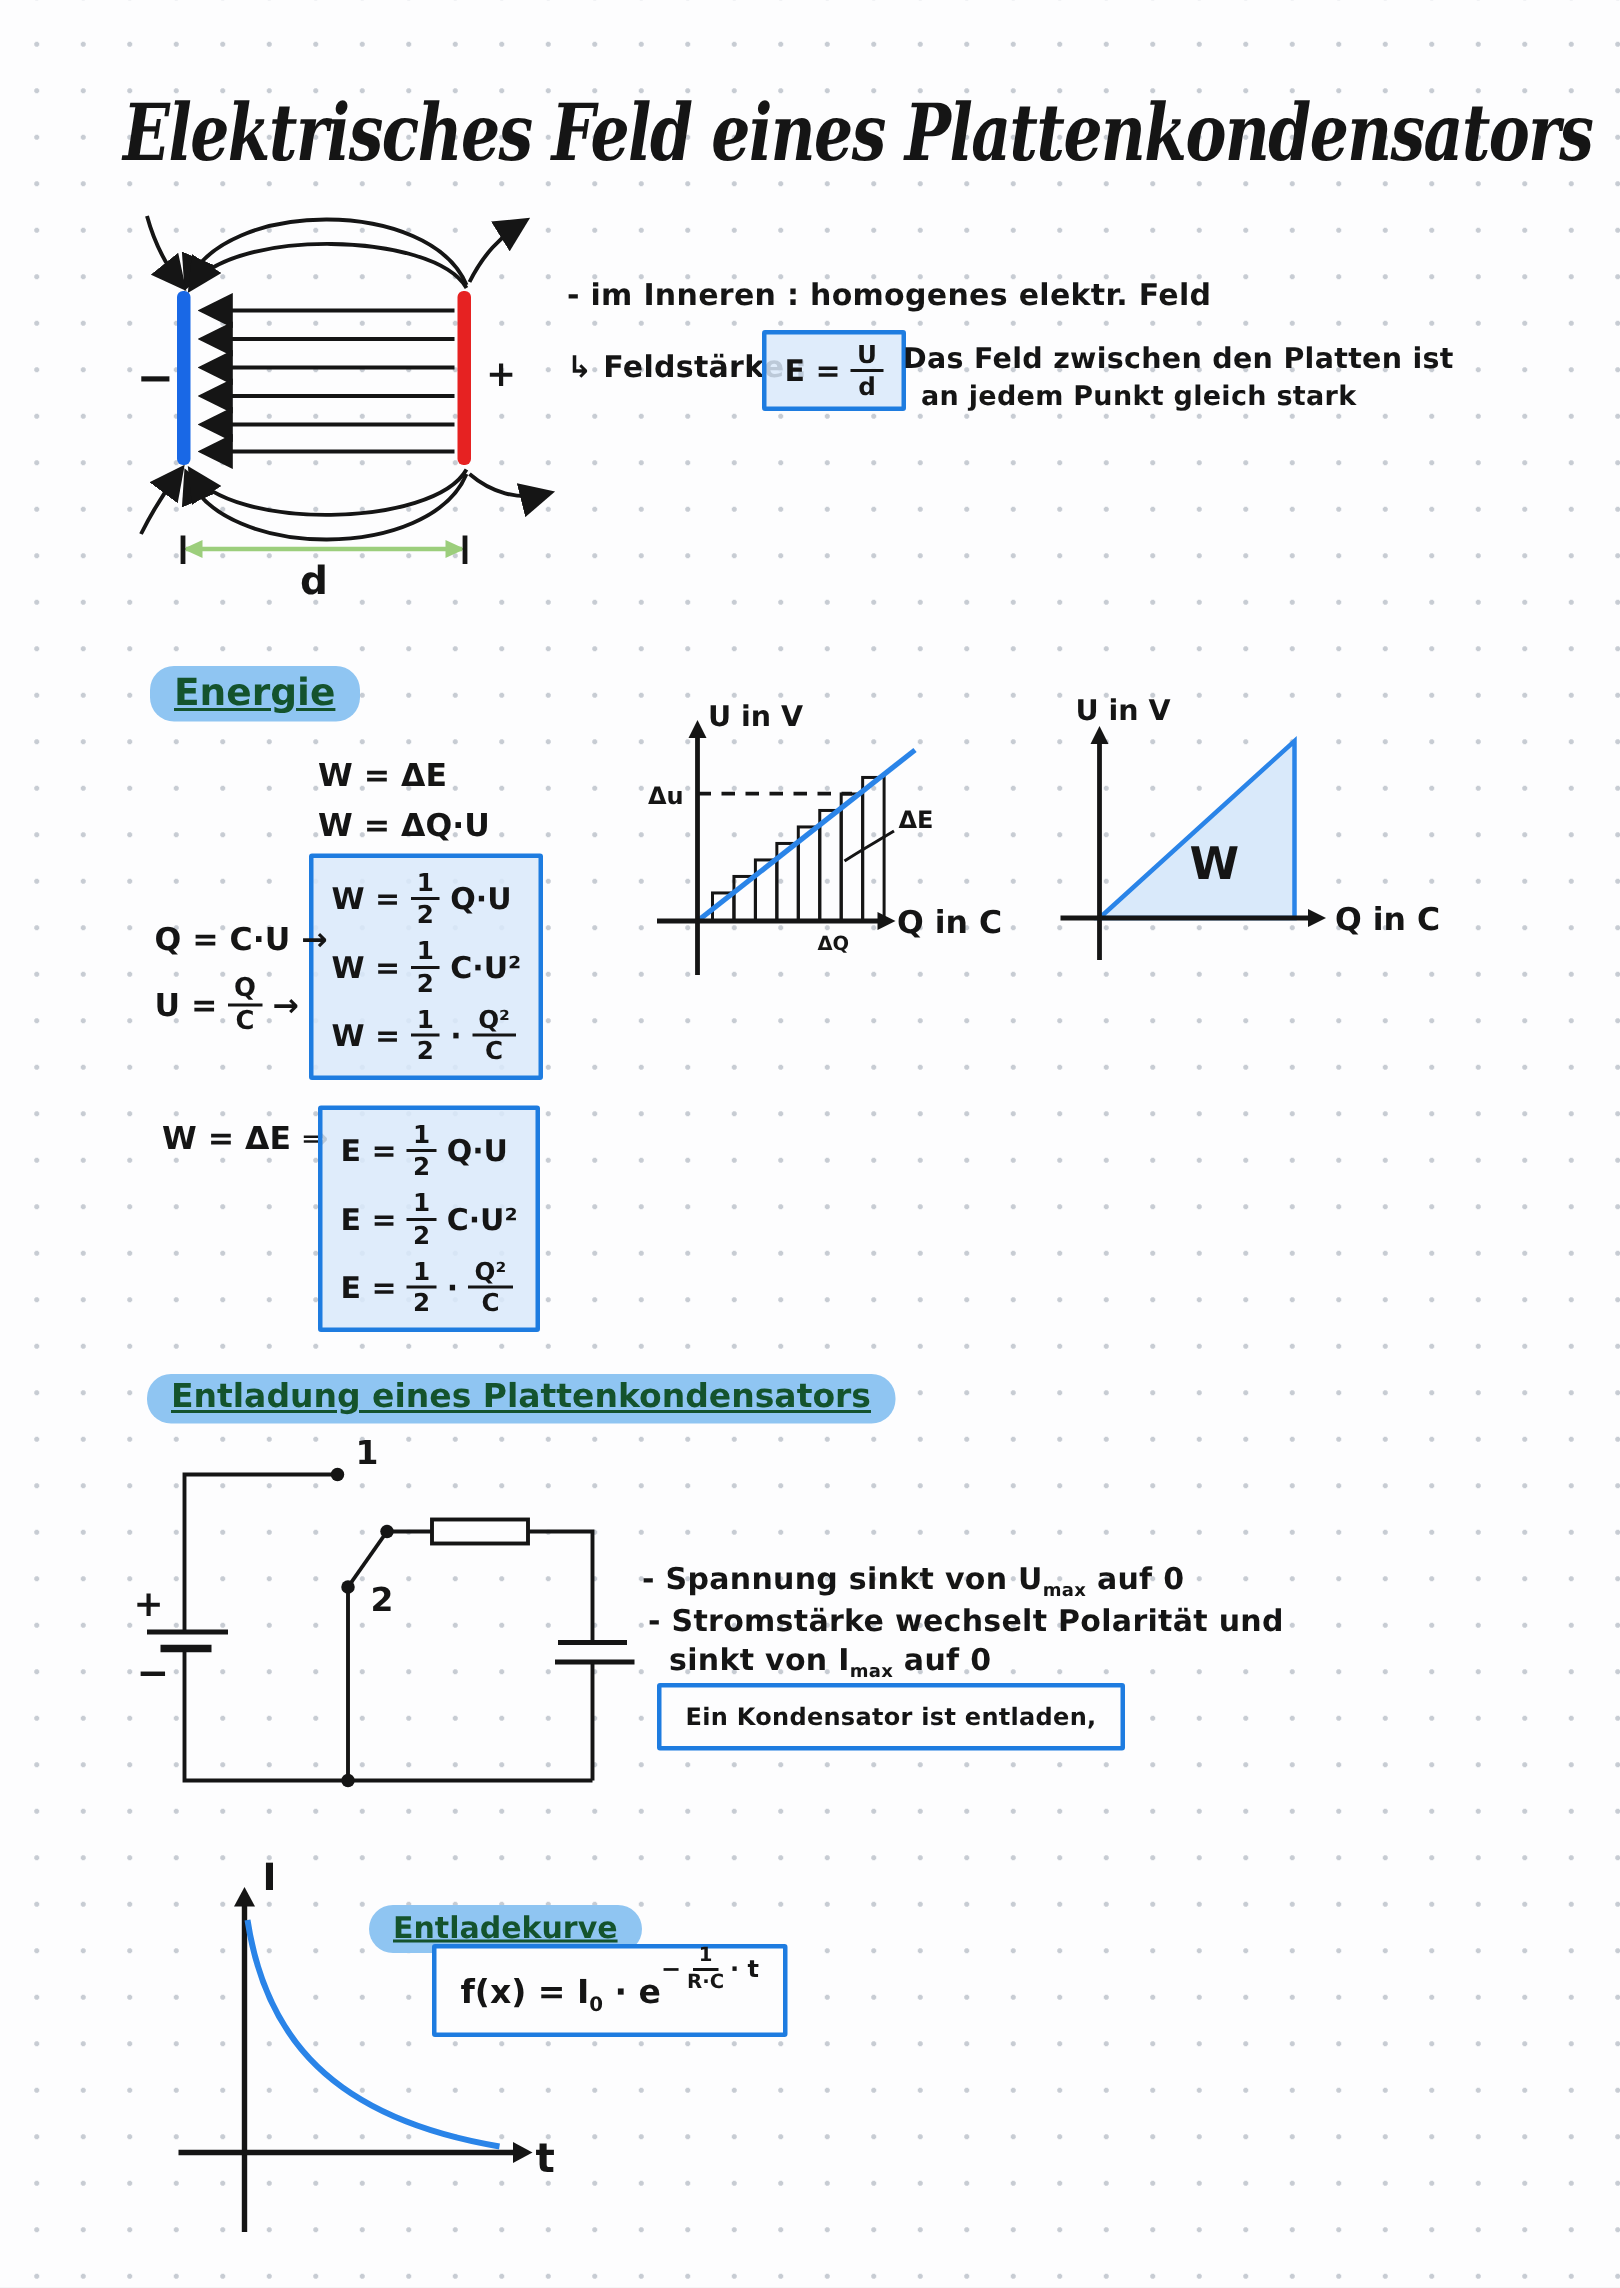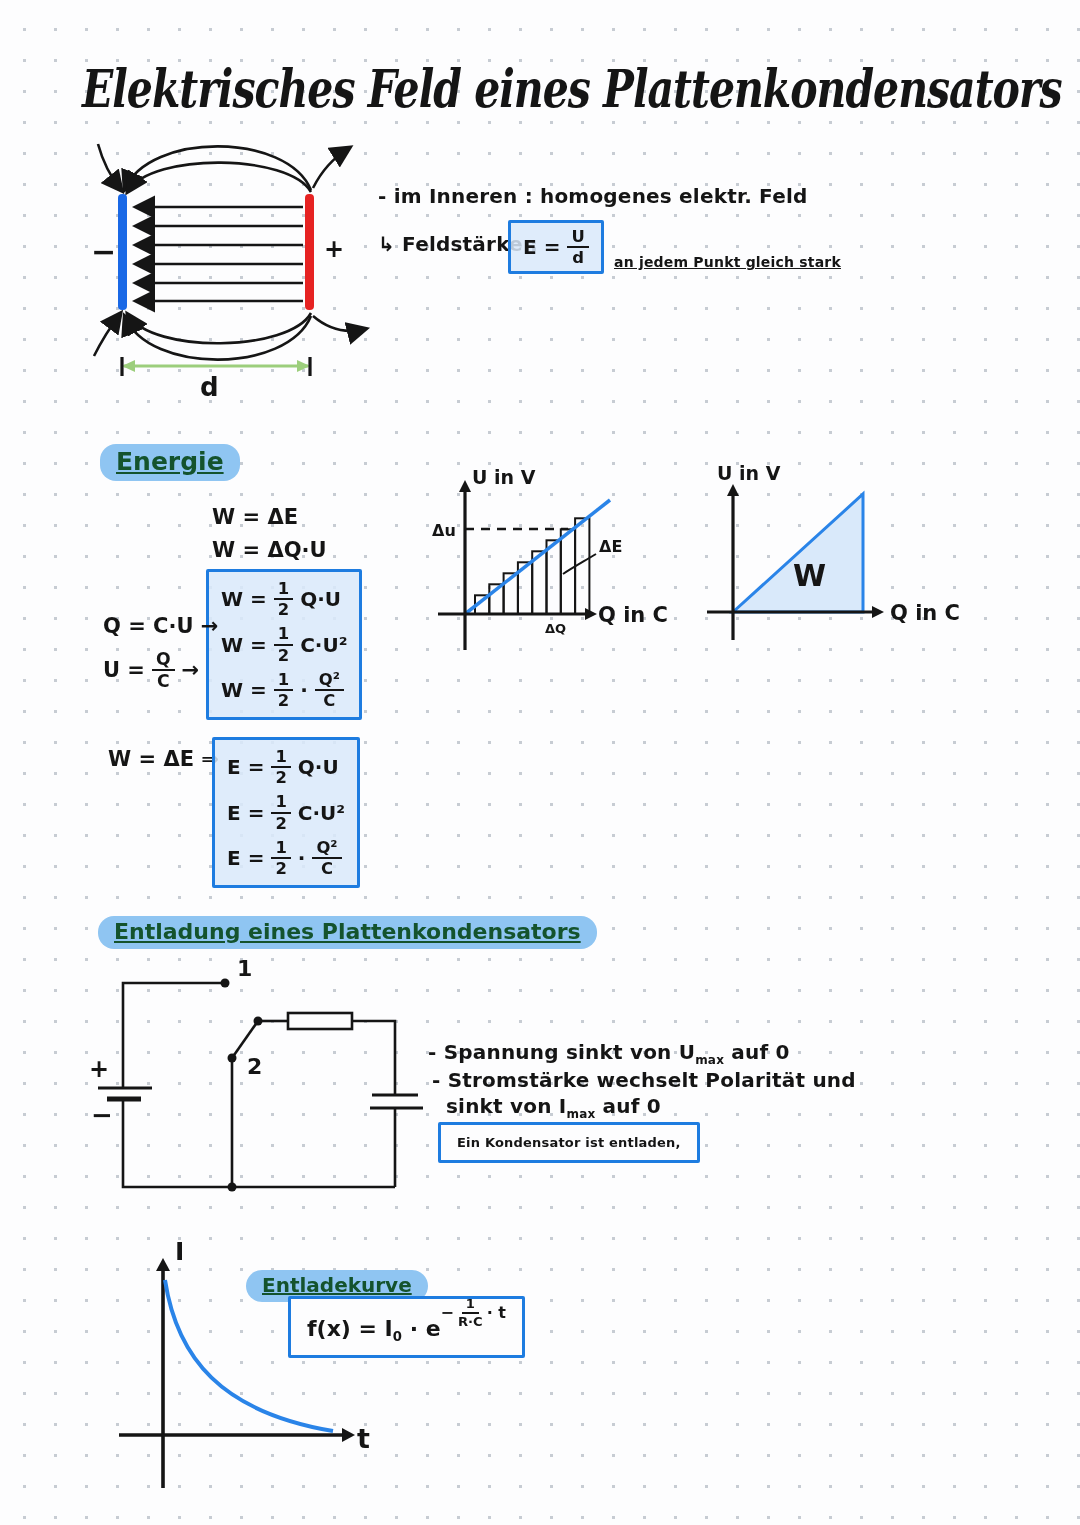--- a/index.html
+++ b/index.html
@@ -86,21 +86,22 @@
   <div class="abs note" style="left:378px;top:232px;">↳ Feldstärke :</div>
   <div class="abs bluebox" style="left:508px;top:220px;padding:5px 12px;">
     <div class="frow">
       <span>E =</span>
       <span class="frac">
         <span class="num">U</span>
         <span class="den">d</span>
       </span>
     </div>
   </div>
-  <div class="abs note" style="left:614px;top:254px;font-size:14px;text-decoration:underline;">an jedem Punkt gleich stark</div>
+  <div class="abs note" style="left:602px;top:228px;font-size:19px;">Das Feld zwischen den Platten ist</div>
+  <div class="abs note" style="left:614px;top:254px;font-size:18px;">an jedem Punkt gleich stark</div>
 
   <div class="abs" style="left:100px;top:444px;">
     <span class="pill" style="font-size:25px;">Energie</span>
   </div>
 
   <div class="abs formula" style="left:212px;top:505px;">W = ΔE</div>
   <div class="abs formula" style="left:212px;top:538px;text-align:right;">W = ΔQ·U</div>
 
   <div class="abs bluebox" style="left:206px;top:569px;padding:8px 12px;display:flex;flex-direction:column;gap:7px;">
     <div class="frow">
@@ -253,21 +254,21 @@
 
   <div class="abs note" style="left:428px;top:1040px;">
     <span>- Spannung sinkt von U</span><sub>max</sub><span> auf 0</span>
   </div>
   <div class="abs note" style="left:432px;top:1068px;">- Stromstärke wechselt Polarität und</div>
   <div class="abs note" style="left:446px;top:1094px;">
     <span>sinkt von I</span><sub>max</sub><span> auf 0</span>
   </div>
 
   <div class="abs whitebox" style="left:438px;top:1122px;padding:10px 16px;">
-    <div class="note" style="font-size:13px;text-align:center;">Ein Kondensator ist entladen,</div>
+    <div class="note" style="font-size:16px;text-align:center;">Ein Kondensator ist entladen,</div>
   </div>
 
   <div class="abs" style="left:246px;top:1270px;">
     <span class="pill" style="font-size:20px;text-align:center;">Entladekurve</span>
   </div>
   <div class="abs whitebox" style="left:288px;top:1296px;padding:14px 16px 10px 16px;">
     <span class="ekbase">
       <span><span>f(x) = I</span><sub>0</sub><span> · e</span></span>
       <span class="exp">
         <span>−</span>

